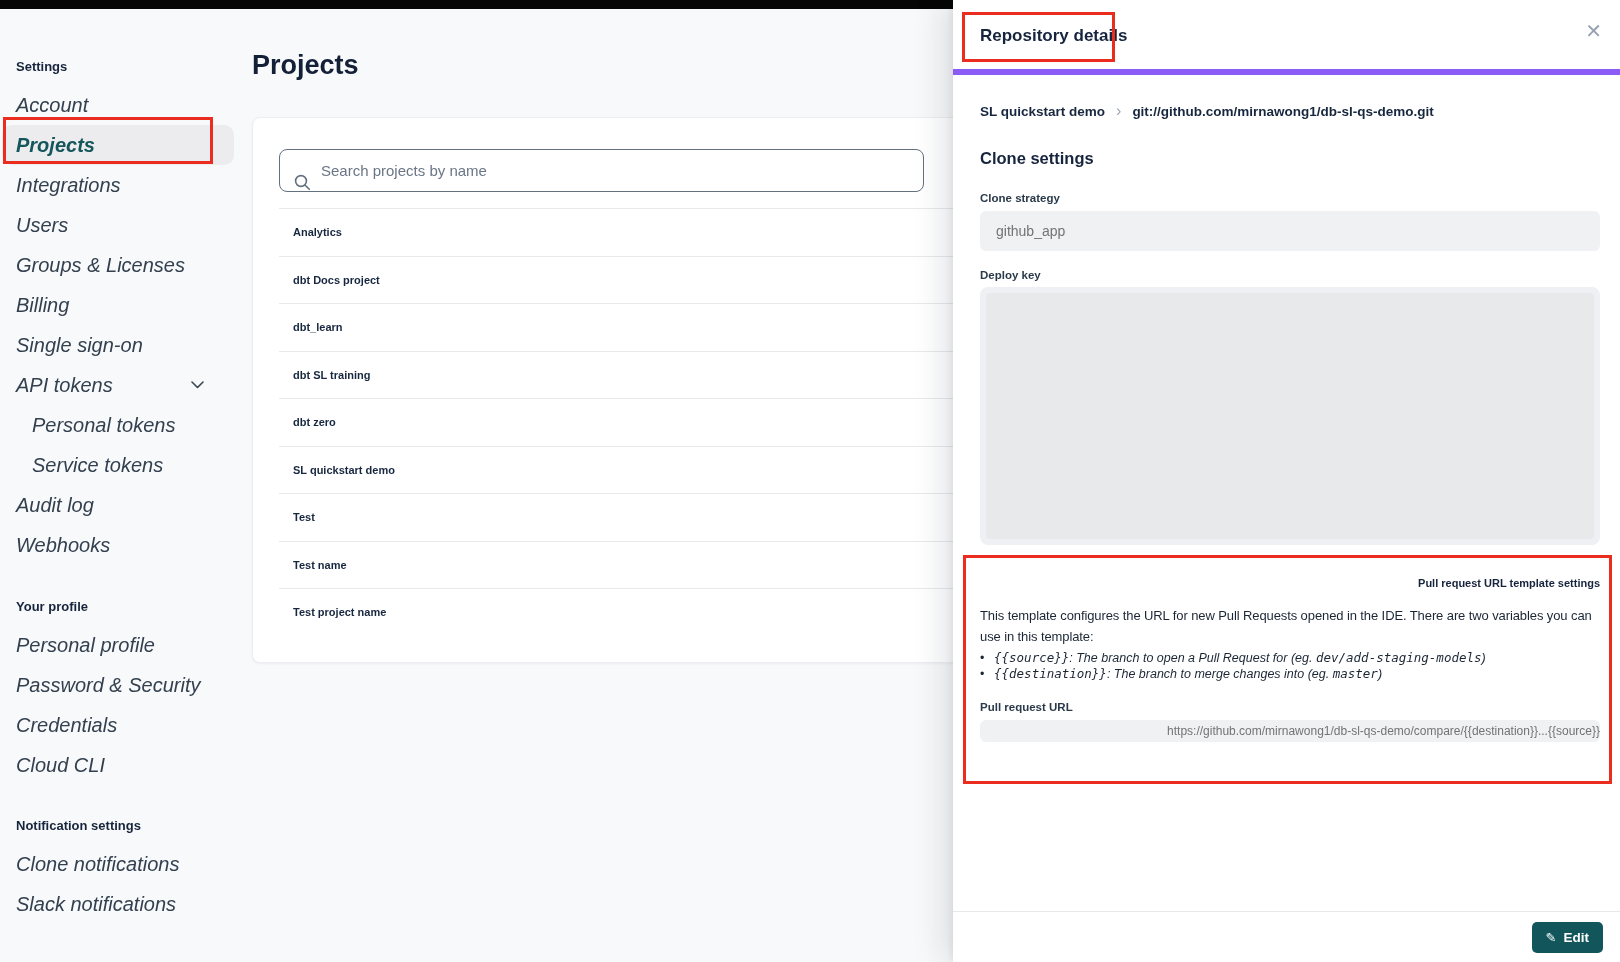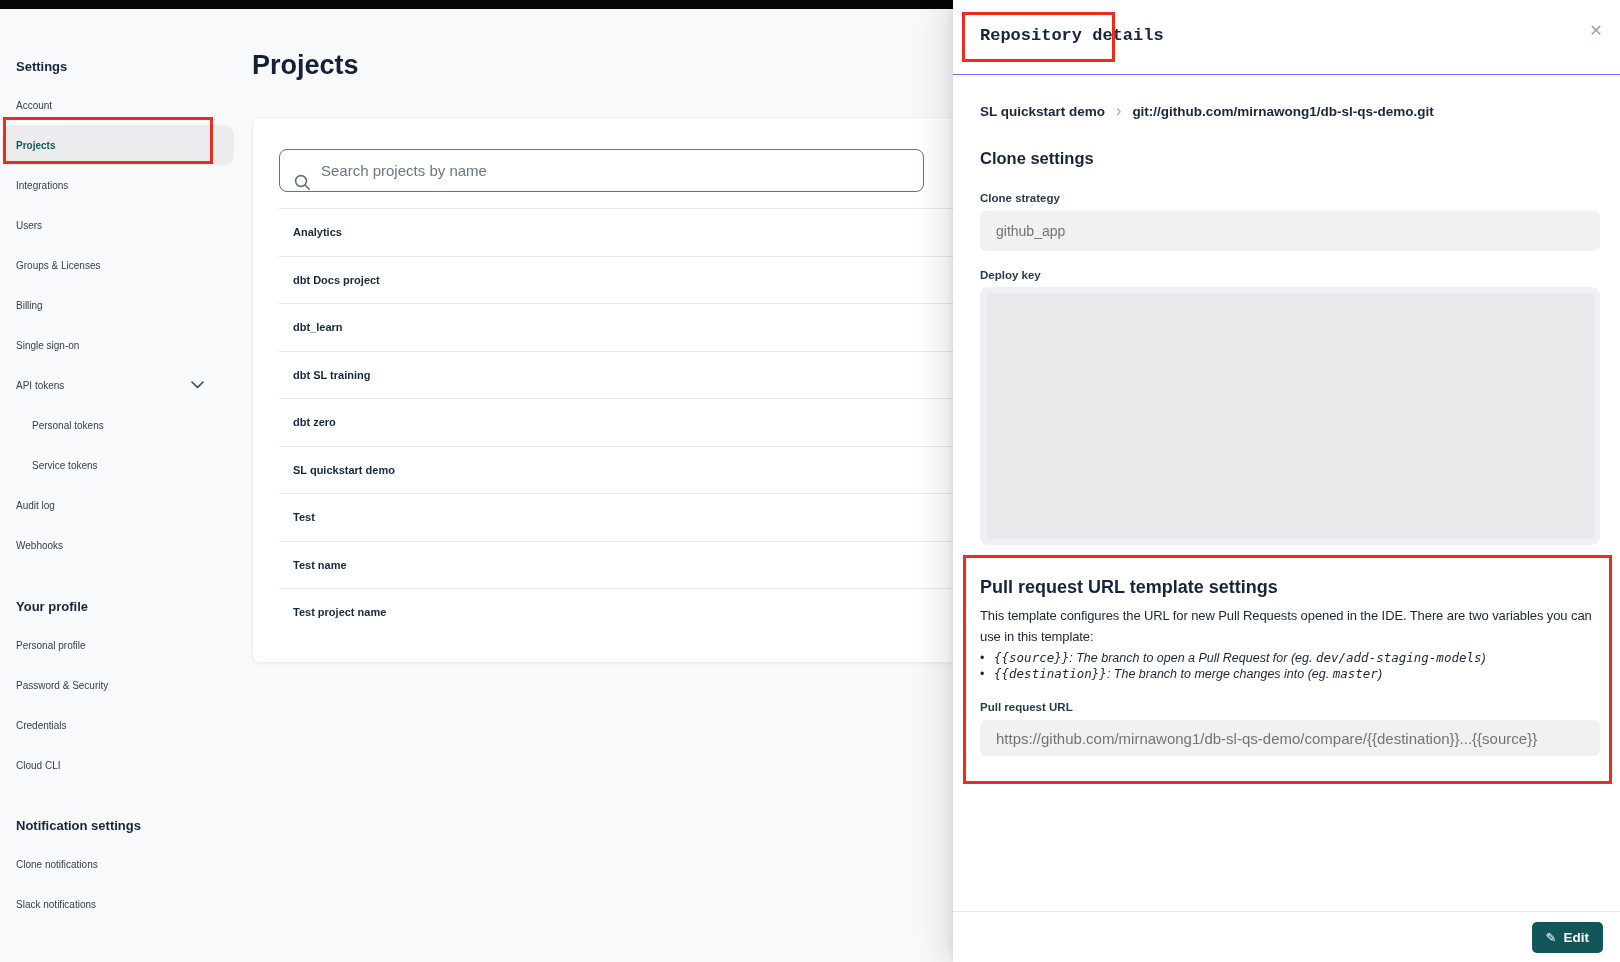--- a/index.html
+++ b/index.html
@@ -6,60 +6,60 @@
   html,body { width:1620px; height:962px; overflow:hidden; }
   body { font-family:"Liberation Sans","DejaVu Sans",sans-serif; background:#f8f9fa; position:relative; color:#33404f; }
 
   .topbar { position:absolute; left:0; top:0; width:1620px; height:9px; background:#060606; z-index:5; }
 
   
   .sidebar { position:absolute; left:0; top:9px; width:240px; z-index:10; }
   .sb-heading { margin-top:50px; height:18px; padding-left:16px; font-size:13px; font-weight:bold; color:#16243d; margin-bottom:8px; }
   .sb-heading.h2a { margin-top:34px; }
   .sb-heading.h2b { margin-top:33px; }
-  .sb-item { height:40px; display:flex; align-items:center; padding-left:16px; font-size:10px; color:#33404f; cursor:pointer; }
+  .sb-item { height:40px; display:flex; align-items:center; padding-left:16px; font-size:20px; color:#33404f; cursor:pointer;font-style:italic; }
   .sb-item.indent { padding-left:32px; }
   .sb-item.active { width:232px; margin-left:2px; padding-left:14px; background:#ececee; border-radius:10px; color:#15565c; font-weight:bold; }
   .sb-item .chev { margin-left:auto; margin-right:36px; display:block; }
 
   
   .main-title { position:absolute; left:252px; top:50px; font-size:27px; font-weight:bold; color:#141f38; z-index:6; }
   .card { position:absolute; left:252px; top:117px; width:1340px; height:546px; background:#fff; border:1px solid #eceef1; border-radius:8px; box-shadow:0 1px 3px rgba(16,24,40,.05); z-index:6; }
   .search { position:absolute; left:26px; top:31px; width:645px; height:43px; border:1.5px solid #64707d; border-radius:8px; background:#fff; display:flex; align-items:flex-end; padding-left:14px; }
   .search svg { flex:0 0 auto; }
   .search input { border:none; outline:none; flex:1; margin-left:10px; font-size:15px; font-family:inherit; color:#1f2937; background:transparent; height:100%; }
   .search input::placeholder { color:#6a7686; }
   .rows { position:absolute; left:26px; top:90px; width:1288px; }
   .row { height:47.5px; border-top:1px solid #e7e9ec; display:flex; align-items:center; padding-left:14px; font-size:11px; font-weight:bold; color:#17273f; cursor:pointer; }
 
   
   .drawer { position:absolute; left:953px; top:0; width:667px; height:962px; background:#fff; z-index:40; box-shadow:-10px 0 30px rgba(16,24,40,.12), -2px 0 6px rgba(16,24,40,.06); }
-  .dheader { position:relative; height:75px; border-bottom:1px solid #8b5cf6;font-family:Liberation Mono, monospace; }
+  .dheader { position:relative; height:75px; border-bottom:6px solid #8b5cf6; }
   .dheader h2 { position:absolute; left:27px; top:26px; font-size:17px; font-weight:bold; color:#16243d; }
   .dclose { position:absolute; right:18px; top:21px; font-size:20px; color:#98a2b3; background:none; border:none; cursor:pointer; line-height:1; font-family:inherit; }
   .dbody { padding:28px 20px 0 27px; }
   .crumbs { display:flex; align-items:center; height:16px; font-size:13.5px; font-weight:bold; color:#17273f; }
   .crumbs .sep { color:#9aa6b2; font-size:16px; font-weight:normal; margin:0 11px; }
   .crumbs .crumb { cursor:default; }
   .dbody h3 { margin-top:30px; font-size:16.5px; font-weight:bold; color:#16243d; height:21px; }
   .flabel { margin-top:22px; font-size:11.5px; font-weight:bold; color:#2b3a4a; height:12px; }
   .flabel.tight { margin-top:18px; }
   .field { margin-top:7px; height:40px; background:#f0f1f3; border-radius:6px; display:flex; align-items:center; padding-left:16px; font-size:14px; color:#737373; }
   .deploybox { margin-top:6px; height:258px; background:#eef0f3; border-radius:8px; padding:6px; }
   .deploybox .inner { width:100%; height:100%; background:#e7e9eb; border-radius:4px; }
 
-  .prsec h3 { margin-top:32px; font-size:18px; height:22px; }
+  .prsec h3 { margin-top:32px; font-size:11px; height:22px;text-align:right; }
   .prsec p { margin-top:6px; font-size:13px; letter-spacing:-0.1px; line-height:21px; color:#1b2635; width:100%; }
   .prsec ul { margin-top:3px; list-style:none; }
   .prsec li { line-height:15px; font-size:12.5px; color:#1b2635; white-space:nowrap; }
   .prsec li .dot { display:inline-block; width:14px; text-align:left; font-style:normal; }
   .prsec li .code { font-family:"DejaVu Sans Mono",monospace; font-style:italic; font-size:12.5px; }
   .prsec li .it { font-style:italic; }
   .prsec .flabel { margin-top:19px; }
-  .prsec .field { height:36px; font-size:15px; }
+  .prsec .field { height:22px; font-size:12px;justify-content:flex-end; }
 
   .dfooter { position:absolute; left:0; bottom:0; width:100%; height:51px; border-top:1px solid #e6e8eb; background:#fff; display:flex; justify-content:flex-end; padding:10px 17px 0 0; }
   .edit-btn { height:31px; padding:0 14px; background:#12565c; color:#fff; border:none; border-radius:5px; font-size:13.5px; font-weight:bold; font-family:inherit; display:flex; align-items:center; gap:7px; cursor:pointer; }
   .edit-btn .pencil { font-size:13px; font-weight:normal; }
 
   
   .anno { position:absolute; border:3px solid #ea2d1f; background:transparent; pointer-events:none; z-index:60; }
   .anno-projects { left:3px; top:117px; width:210px; height:47px; }
   .anno-title { left:962px; top:12px; width:153px; height:50px; }
   .anno-pr { left:963px; top:555px; width:649px; height:229px; }

